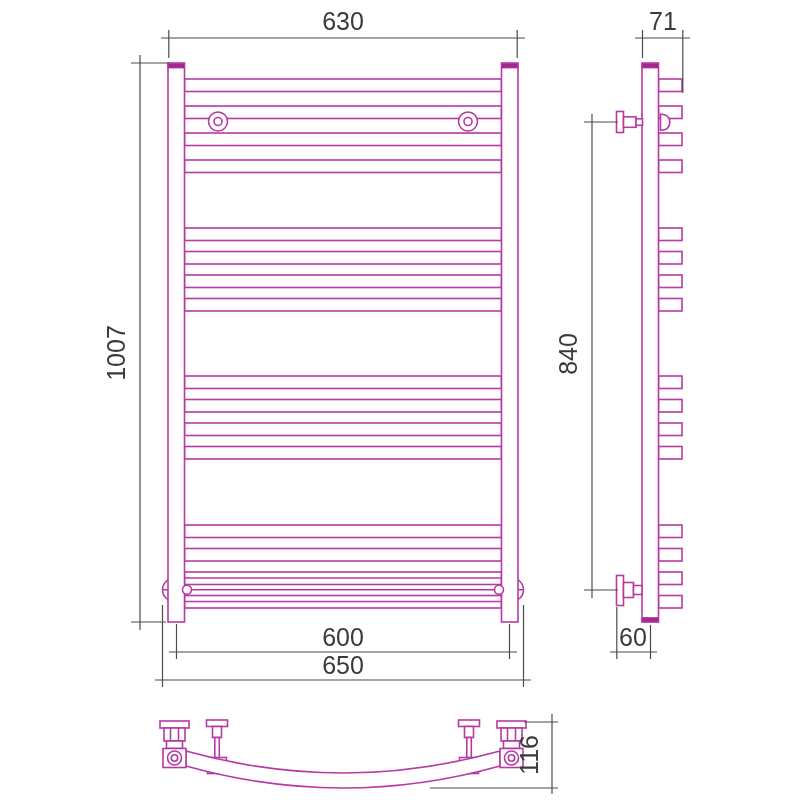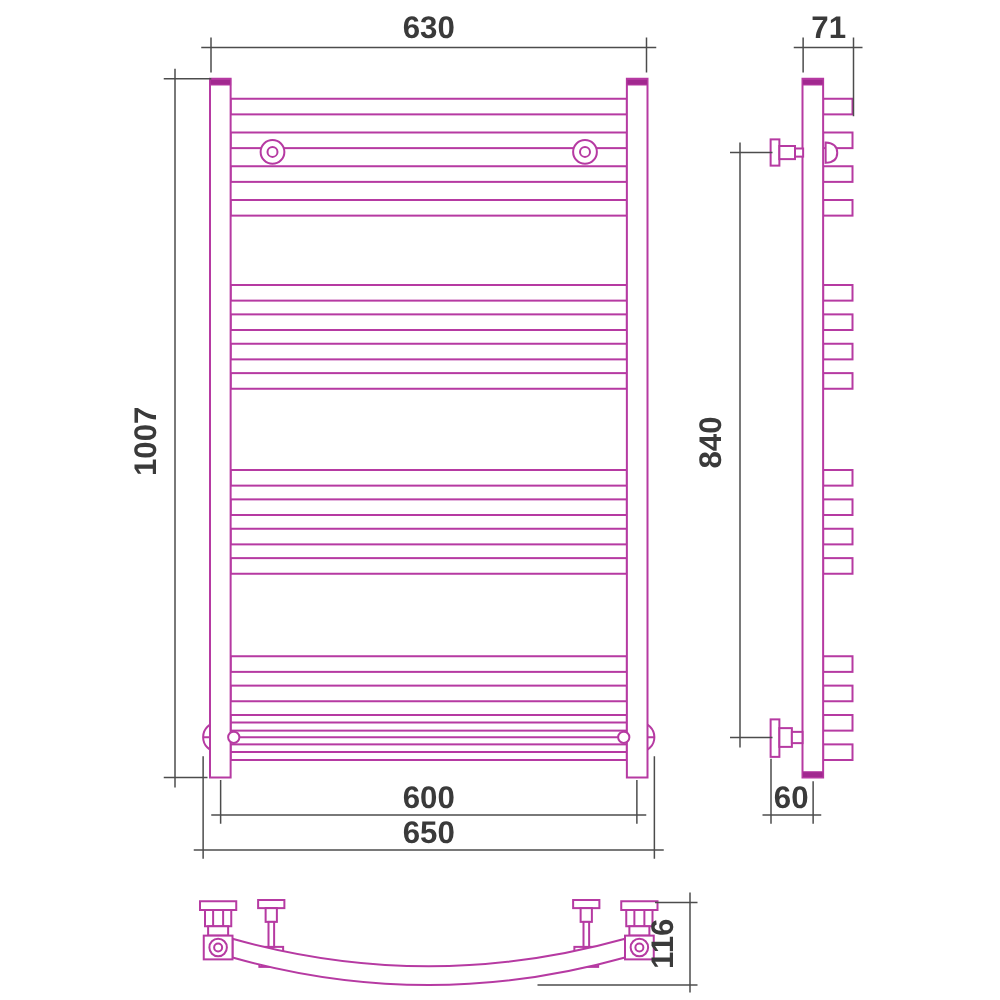--- a/index.html
+++ b/index.html
@@ -1,16 +1,16 @@
 <!DOCTYPE html>
 <html style="--product-outline: #b63aa2; --product-fill: #ffffff; --accent-fill: #a1288f; --dimension-line: #4c4c4c; --dimension-text: #3a3a3a; --background: #ffffff;"><head>
 <meta charset="utf-8">
 <style>
   html,body{margin:0;padding:0;background:var(--background,#fff);}
-  .stage{position:relative;width:800px;height:800px;background:var(--background,#fff);font-family:"Liberation Sans",sans-serif;font-weight:bold;}
+  .stage{position:relative;width:800px;height:800px;background:var(--background,#fff);font-family:"Liberation Sans",sans-serif;}
   svg{display:block}
   .product{stroke:var(--product-outline,#b63aa2);fill:none;stroke-width:1.6;}
   .product-filled{stroke:var(--product-outline,#b63aa2);fill:var(--product-fill,#fff);stroke-width:1.6;}
   .accent{fill:var(--accent-fill,#a1288f);stroke:var(--product-outline,#b63aa2);stroke-width:0.8;}
   .dim{stroke:var(--dimension-line,#4c4c4c);fill:none;stroke-width:1.2;}
   .dim-text{fill:var(--dimension-text,#3a3a3a);font-family:"Liberation Sans",sans-serif;font-size:25px;text-anchor:middle;}
   #front-rails rect,#side-tabs rect{stroke:var(--product-outline,#b63aa2);fill:none;stroke-width:1.6;}
 </style>
 </head>
 <body>

